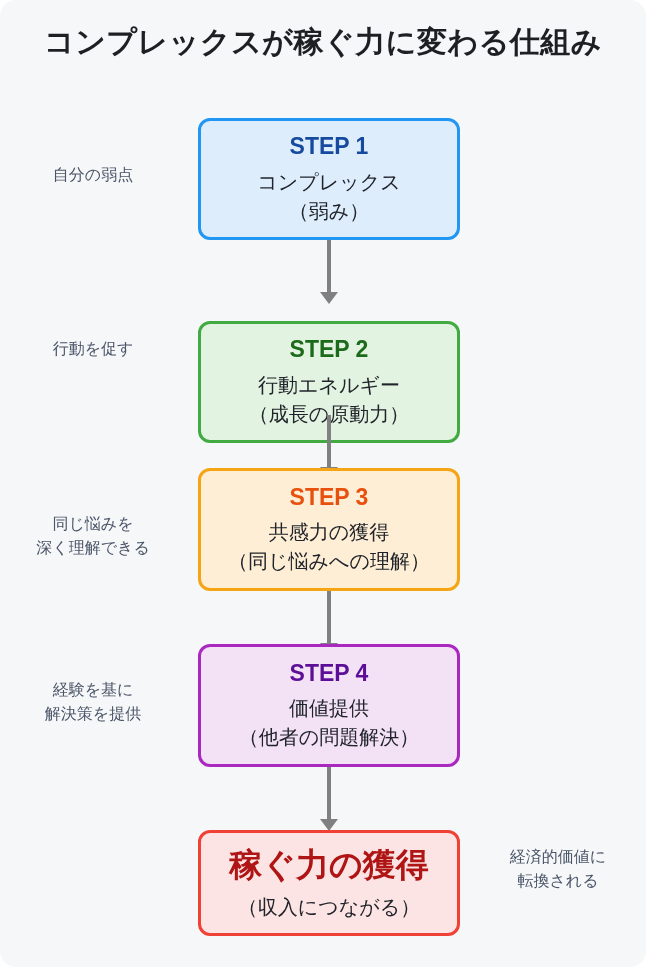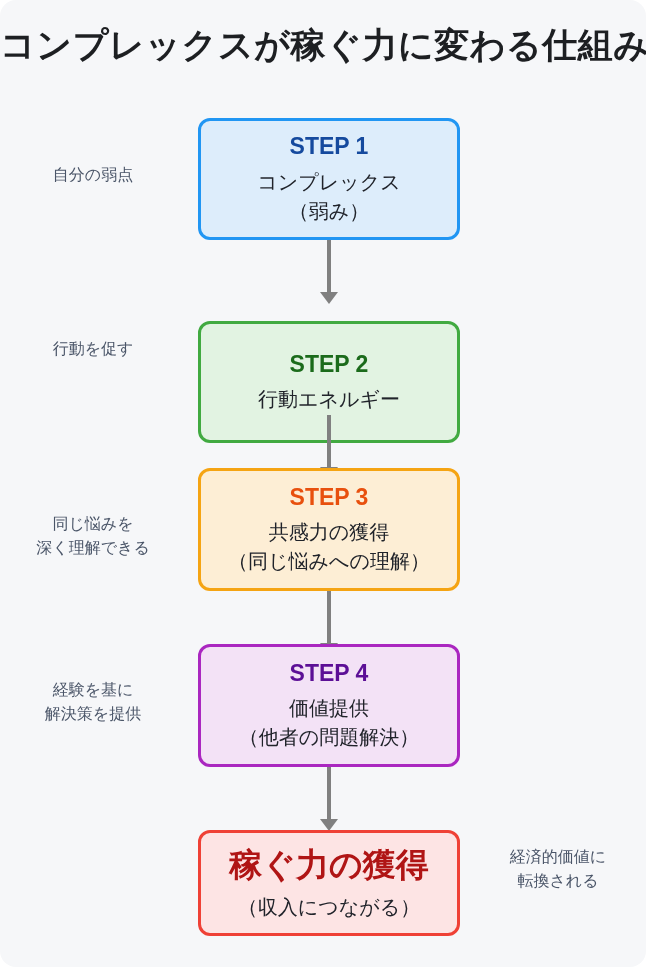--- a/index.html
+++ b/index.html
@@ -19,21 +19,21 @@
     border-radius: 16px;
     overflow: hidden;
     box-sizing: border-box;
   }
   .title {
     position: absolute;
     top: 22px;
     left: 0;
     width: 646px;
     text-align: center;
-    font-size: 35px;
+    font-size: 30px;
     font-weight: bold;
     color: #1d1f22;
     letter-spacing: 0.5px;
     white-space: nowrap;
   }
 
   
   .flow {
     position: absolute;
     left: 198px;
@@ -123,20 +123,21 @@
       <div class="step-label">STEP 1</div>
       <div class="node-line">コンプレックス</div>
       <div class="node-line">（弱み）</div>
     </div>
 
     <div class="arrow" style="top:122px; height:53px;"></div>
 
     <div class="node green" style="top:175px; height:122px;margin-top:28px;">
       <div class="step-label">STEP 2</div>
       <div class="node-line">行動エネルギー</div>
+      <div class="node-line">（成長の原動力）</div>
     </div>
 
     <div class="arrow" style="top:297px; height:53px;"></div>
 
     <div class="node orange" style="top:350px; height:123px;">
       <div class="step-label">STEP 3</div>
       <div class="node-line">共感力の獲得</div>
       <div class="node-line">（同じ悩みへの理解）</div>
     </div>
 

